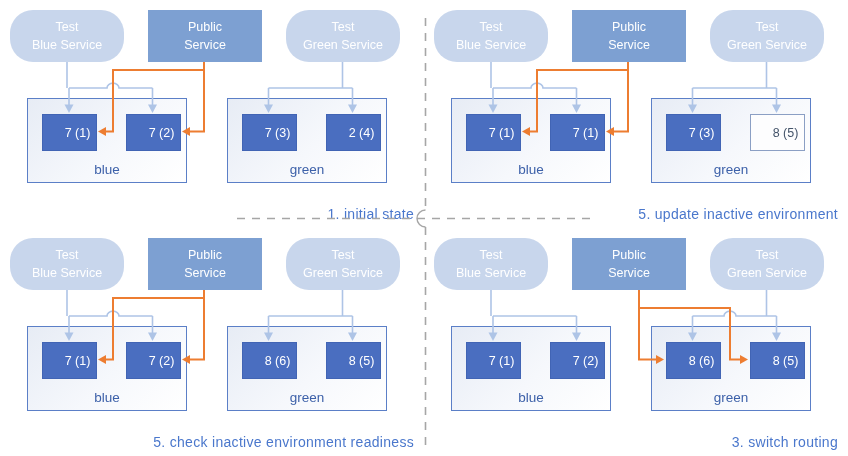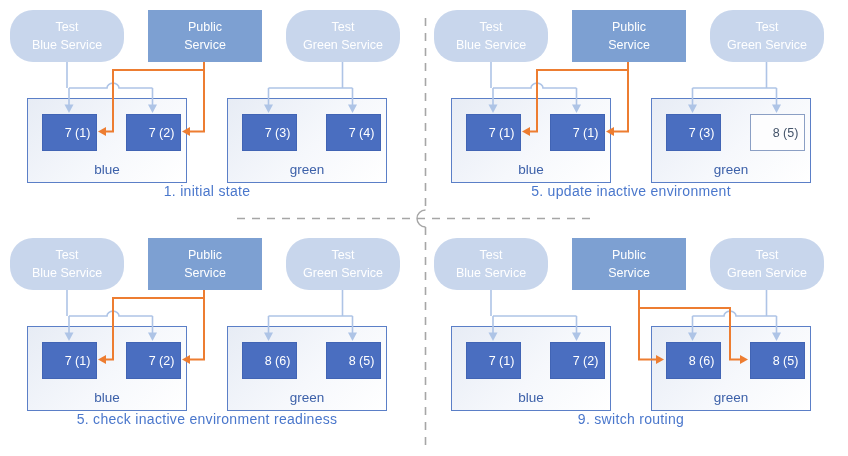--- a/index.html
+++ b/index.html
@@ -26,21 +26,21 @@
     background:#4a6ec0;border:1px solid #4164b4;box-sizing:border-box;
     display:flex;align-items:center;justify-content:center;
     color:#ffffff;font-size:12.5px;padding-left:16px;
   }
   .pod.outline{background:#fdfdfe;border:1.6px solid #8b9fc4;color:#44546a;}
   .env-label{
     position:absolute;bottom:5px;left:0;right:0;text-align:center;
     color:#3d61a9;font-size:13.5px;
   }
   .caption{
-    position:absolute;top:183px;left:0;width:414px;text-align:center;
+    position:absolute;top:206px;left:0;width:414px;text-align:right;
     color:#4a77cc;font-size:14px;letter-spacing:0.3px;
   }
   .dividers{position:absolute;left:0;top:0;width:848px;height:456px;pointer-events:none;}
 </style>
 </head>
 <body>
 
 <div id="stage">
 
   <div class="quadrant" style="left:0;top:0">
@@ -56,21 +56,21 @@
       <span>Test</span>
       <span>Green Service</span>
     </div>
     <div class="env" style="left:27px">
       <div class="pod" style="left:14px">7 (1)</div>
       <div class="pod" style="left:98px">7 (2)</div>
       <div class="env-label">blue</div>
     </div>
     <div class="env" style="left:227px">
       <div class="pod" style="left:14px">7 (3)</div>
-      <div class="pod" style="left:98px">7 (4)</div>
+      <div class="pod" style="left:98px">2 (4)</div>
       <div class="env-label">green</div>
     </div>
     <svg class="wires" viewBox="0 0 424 228">
       <g stroke="#aec4e6" stroke-width="1.6" fill="none">
         <path d="M67,62 V88"></path>
         <path d="M69,88 H107 A5.5,4.5 0 0 1 119,88 H152.5"></path>
         <path d="M69,88 V105"></path>
           <path d="M152.5,88 V105"></path>
         <path d="M342.5,62 V88"></path>
         <path d="M268.5,88 H352.5"></path>
@@ -241,21 +241,21 @@
       </g>
       <g stroke="#ed7d31" stroke-width="2" fill="none">
         <path d="M215,62 V131.5 H232"></path>
         <path d="M215,80 H306 V131.5 H316"></path>
       </g>
       <g fill="#ed7d31">
         <path d="M232,127 v9 L240,131.5 Z"></path>
         <path d="M316,127 v9 L324,131.5 Z"></path>
       </g>
     </svg>
-    <div class="caption">9. switch routing</div>
+    <div class="caption">3. switch routing</div>
   </div>
 
   <svg class="dividers" viewBox="0 0 848 456">
     <path d="M237,218.5 H591" stroke="#a6a6a6" stroke-width="1.6" stroke-dasharray="8,7" fill="none"></path>
     <path d="M425.5,18 V210" stroke="#a6a6a6" stroke-width="1.6" stroke-dasharray="8,7" fill="none"></path>
     <path d="M425.5,227 V445" stroke="#a6a6a6" stroke-width="1.6" stroke-dasharray="8,7" fill="none"></path>
     <path d="M425.5,210 A8.5,8.5 0 0 0 425.5,227" stroke="#a6a6a6" stroke-width="1.4" fill="none"></path>
   </svg>
 
 </div>

